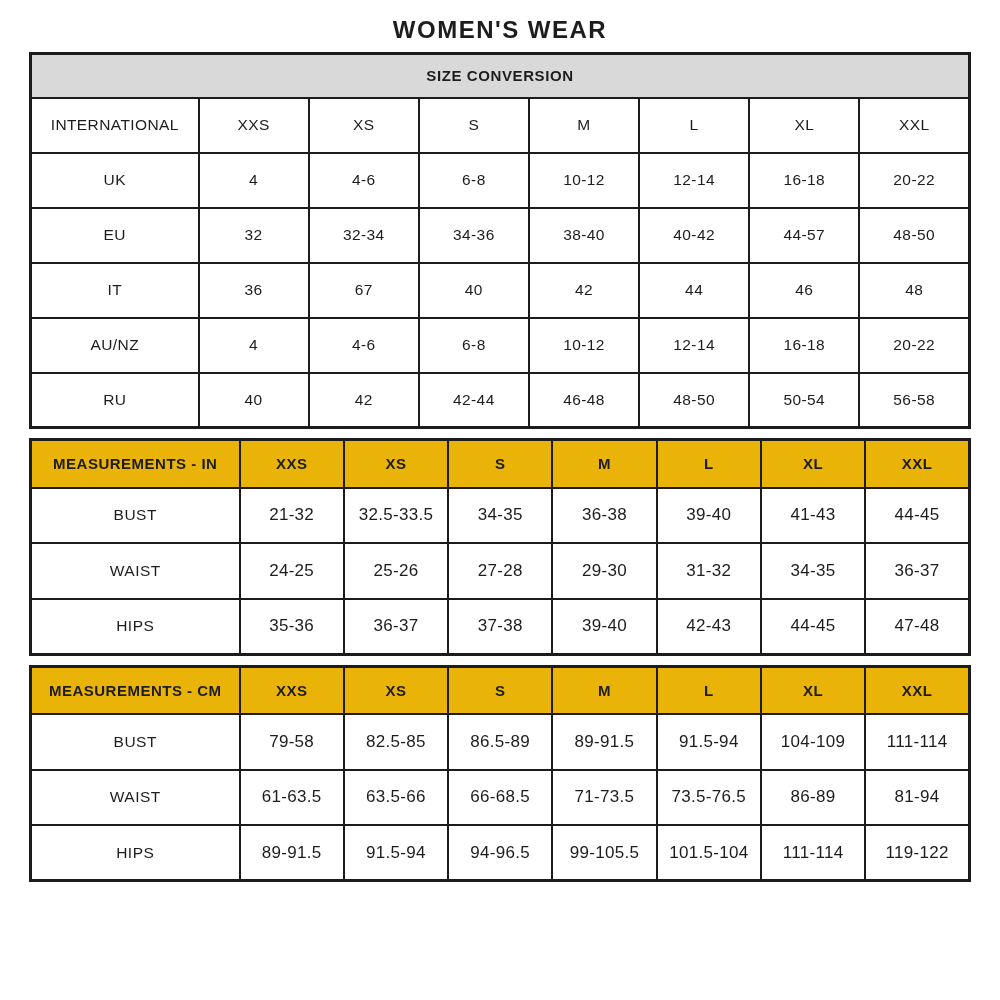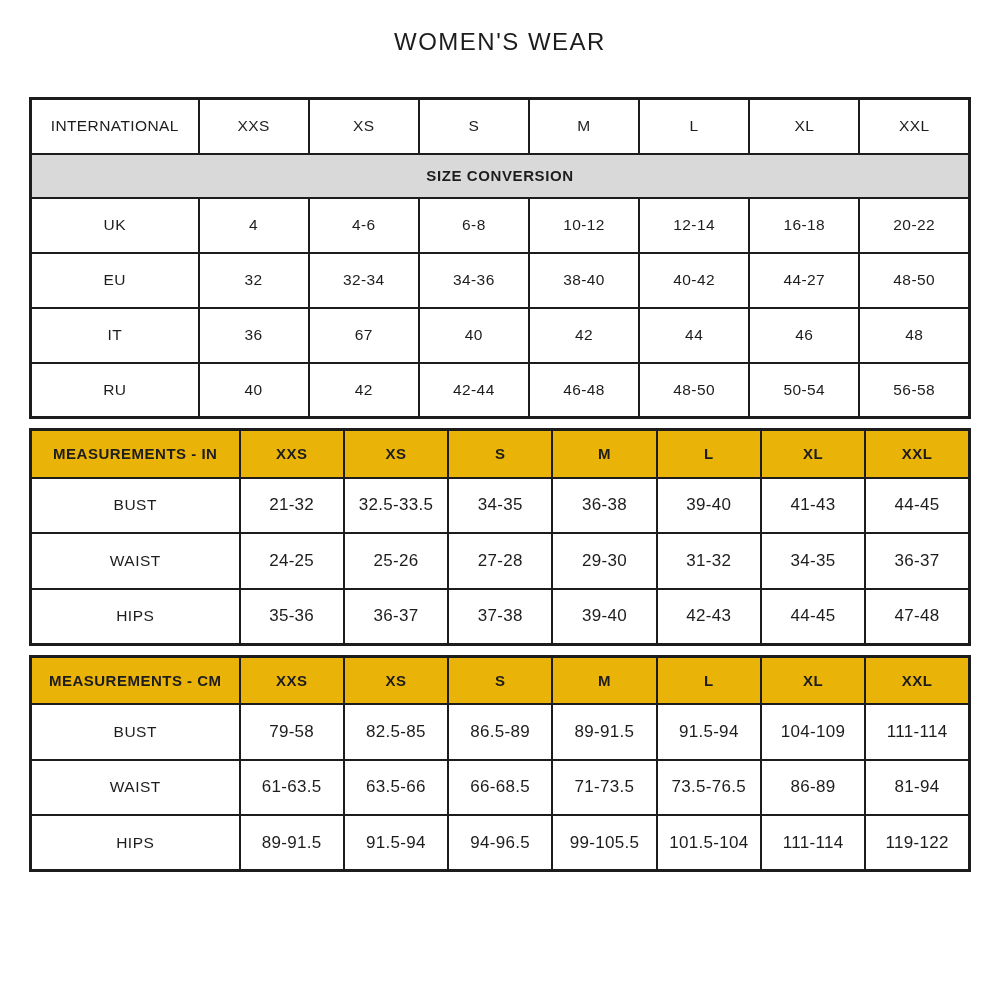--- a/index.html
+++ b/index.html
@@ -9,24 +9,24 @@
     width: 1000px;
     height: 1000px;
     background: #ffffff;
     font-family: "Liberation Sans", sans-serif;
     color: #1d1d1d;
   }
   .wrap { padding: 0 29px; }
   .page-title {
     text-align: center;
     font-size: 24px;
-    font-weight: normal;
+    font-weight: bold;
     letter-spacing: 1.5px;
-    margin: 12px;
-    padding: 16px 0 29px 0;
+    margin: 0;
+    padding: 16px 0 8px 0;
   }
   table {
     border-collapse: collapse;
     width: 942px;
     table-layout: fixed;
   }
   .tbl { border: 3px solid #1c1c1c; }
   .tbl td, .tbl th {
     border: 2px solid #1c1c1c;
     text-align: center;
@@ -76,63 +76,73 @@
         <col>
         <col>
         <col>
         <col>
         <col>
         <col>
         <col>
       </colgroup>
     <tbody>
       <tr>
+        <td colspan="8" class="banner">SIZE CONVERSION</td>
+      </tr>
+      <tr>
         <td>INTERNATIONAL</td>
         <td>XXS</td>
         <td>XS</td>
         <td>S</td>
         <td>M</td>
         <td>L</td>
         <td>XL</td>
         <td>XXL</td>
       </tr>
       <tr>
-        <td colspan="8" class="banner">SIZE CONVERSION</td>
-      </tr>
-      <tr>
         <td>UK</td>
         <td>4</td>
         <td>4-6</td>
         <td>6-8</td>
         <td>10-12</td>
         <td>12-14</td>
         <td>16-18</td>
         <td>20-22</td>
       </tr>
       <tr>
         <td>EU</td>
         <td>32</td>
         <td>32-34</td>
         <td>34-36</td>
         <td>38-40</td>
         <td>40-42</td>
-        <td>44-27</td>
+        <td>44-57</td>
         <td>48-50</td>
       </tr>
       <tr>
         <td>IT</td>
         <td>36</td>
         <td>67</td>
         <td>40</td>
         <td>42</td>
         <td>44</td>
         <td>46</td>
         <td>48</td>
       </tr>
       <tr>
+        <td>AU/NZ</td>
+        <td>4</td>
+        <td>4-6</td>
+        <td>6-8</td>
+        <td>10-12</td>
+        <td>12-14</td>
+        <td>16-18</td>
+        <td>20-22</td>
+      </tr>
+      <tr>
         <td>RU</td>
         <td>40</td>
         <td>42</td>
         <td>42-44</td>
         <td>46-48</td>
         <td>48-50</td>
         <td>50-54</td>
         <td>56-58</td>
       </tr>
     </tbody>

